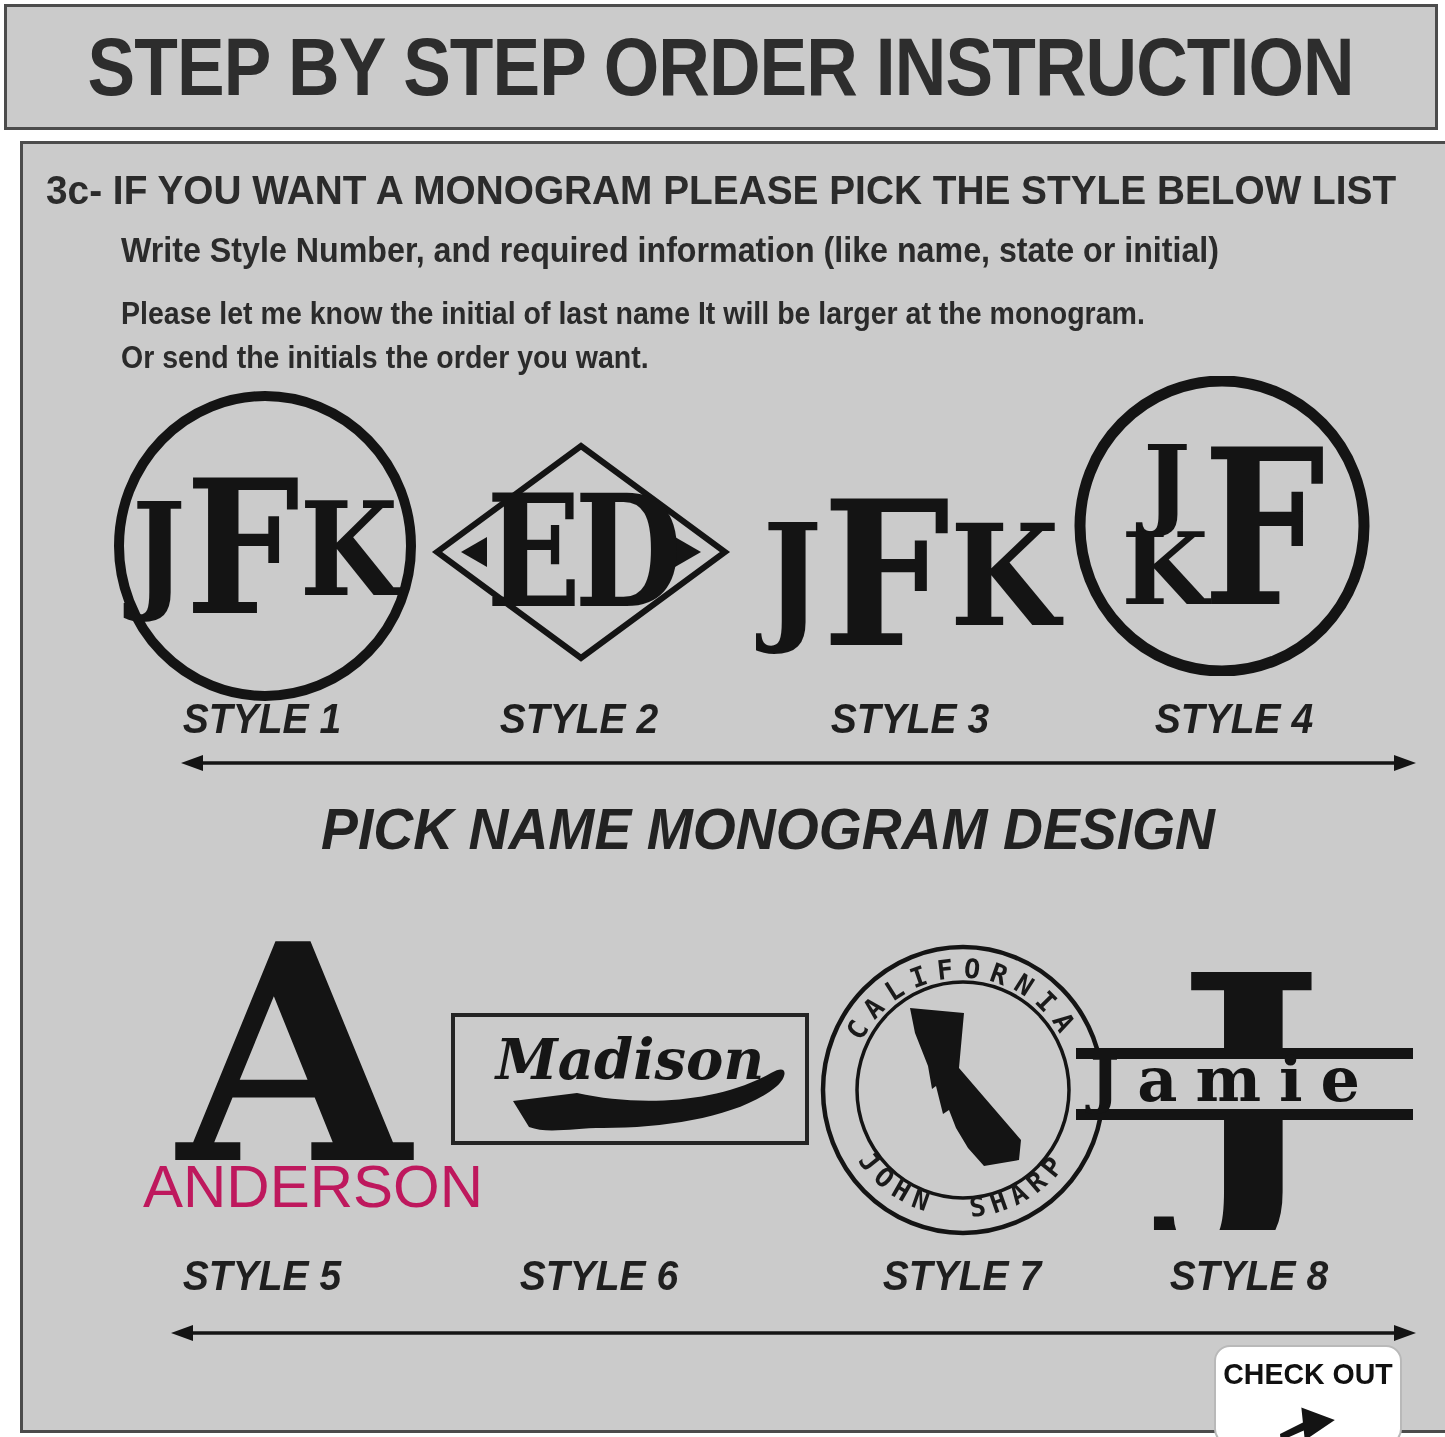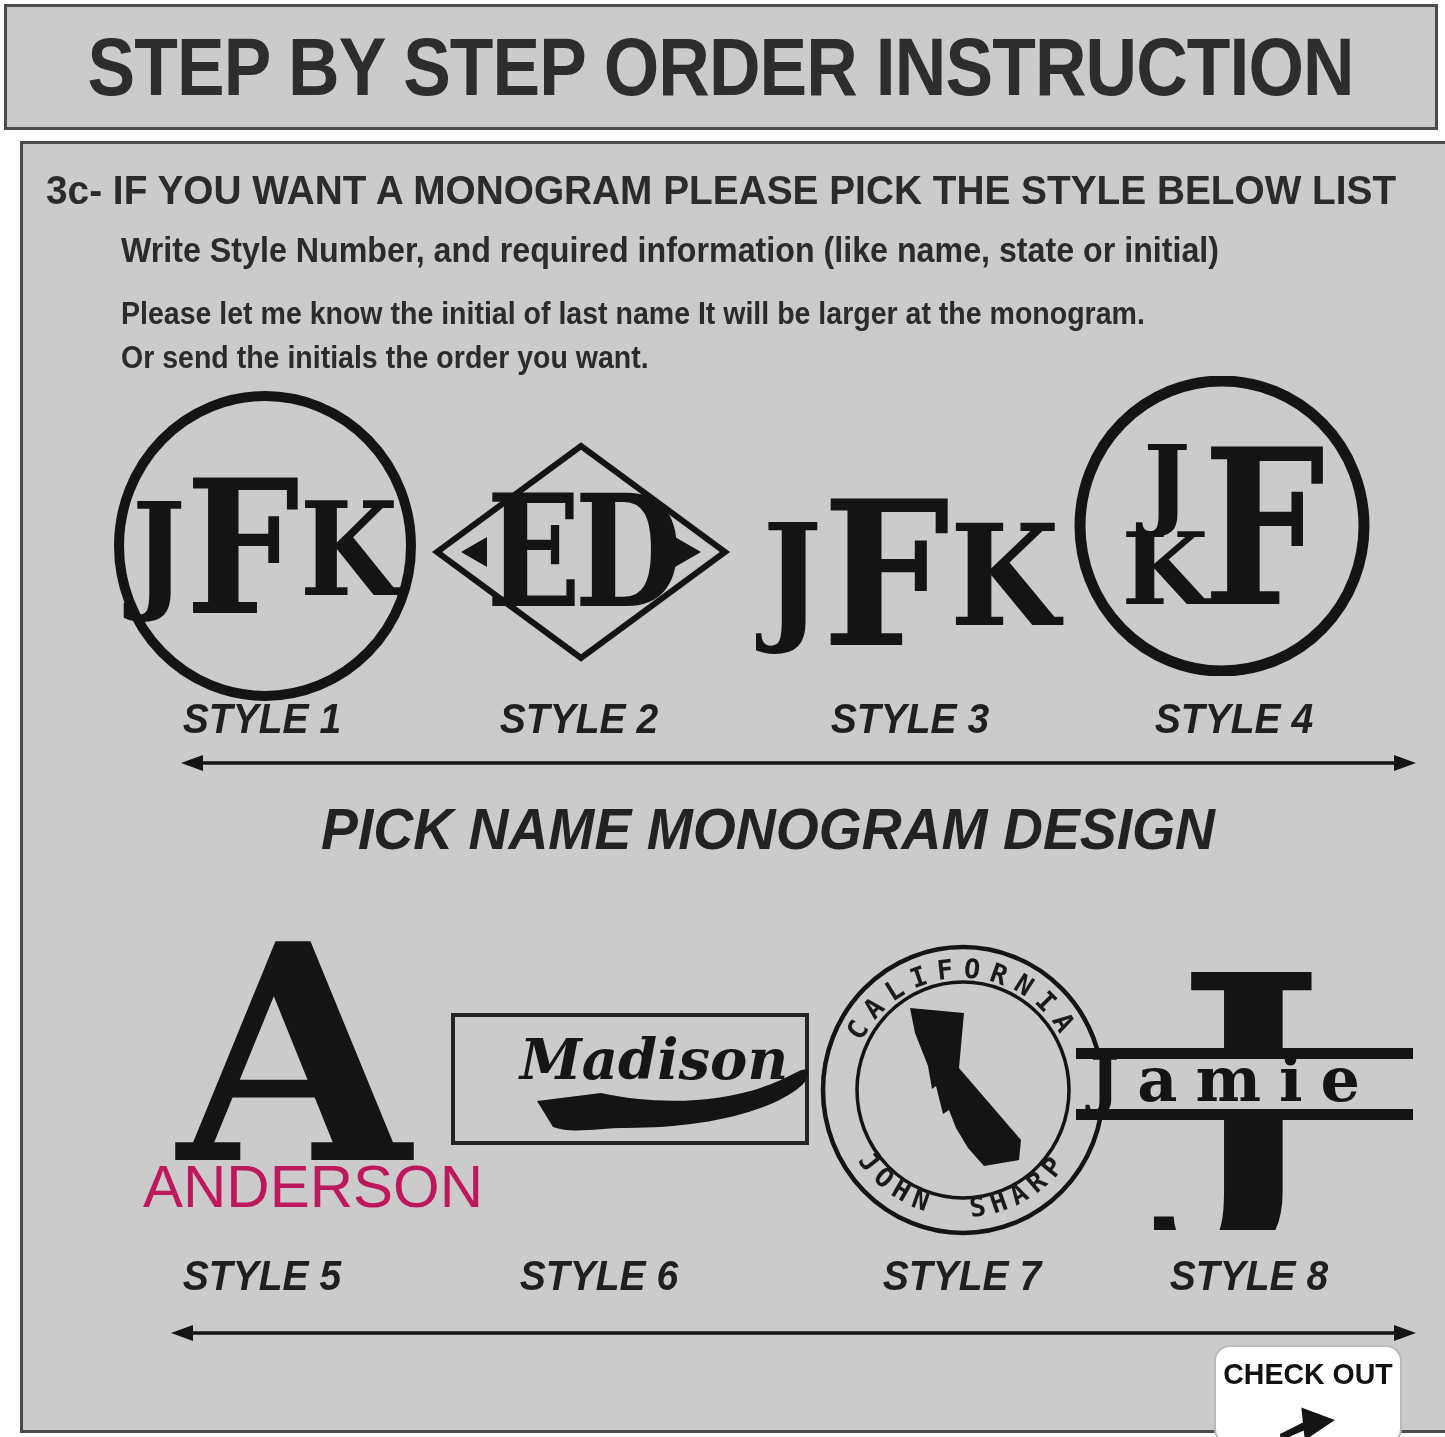--- a/index.html
+++ b/index.html
@@ -45,21 +45,20 @@
   .serif-mono{font-family:"DejaVu Serif",serif;font-weight:bold;fill:#141414;}
   .stamp-font{font-family:"DejaVu Sans Mono",monospace;font-weight:bold;fill:#1a1a1a;}
   .ink{fill:#141414;}
   .outline{fill:none;stroke:#141414;}
   .name-under{
     text-align:center;font-size:60px;font-weight:normal;color:#be185d;white-space:nowrap;
   }
   .madison-frame{
     left:428px;top:869px;width:358px;height:132px;border:4px solid #242424;
     box-sizing:border-box;
-    padding-left:24px;
   }
   .checkout{
     left:1191px;top:1201px;width:188px;height:100px;background:#ffffff;
     border:2px solid #b9b9b9;border-radius:16px;box-sizing:border-box;
     text-align:center;cursor:pointer;
   }
   .checkout-label{
     margin-top:10px;font-size:30px;font-weight:bold;color:#111;white-space:nowrap;
     transform:scaleX(0.95);
   }

